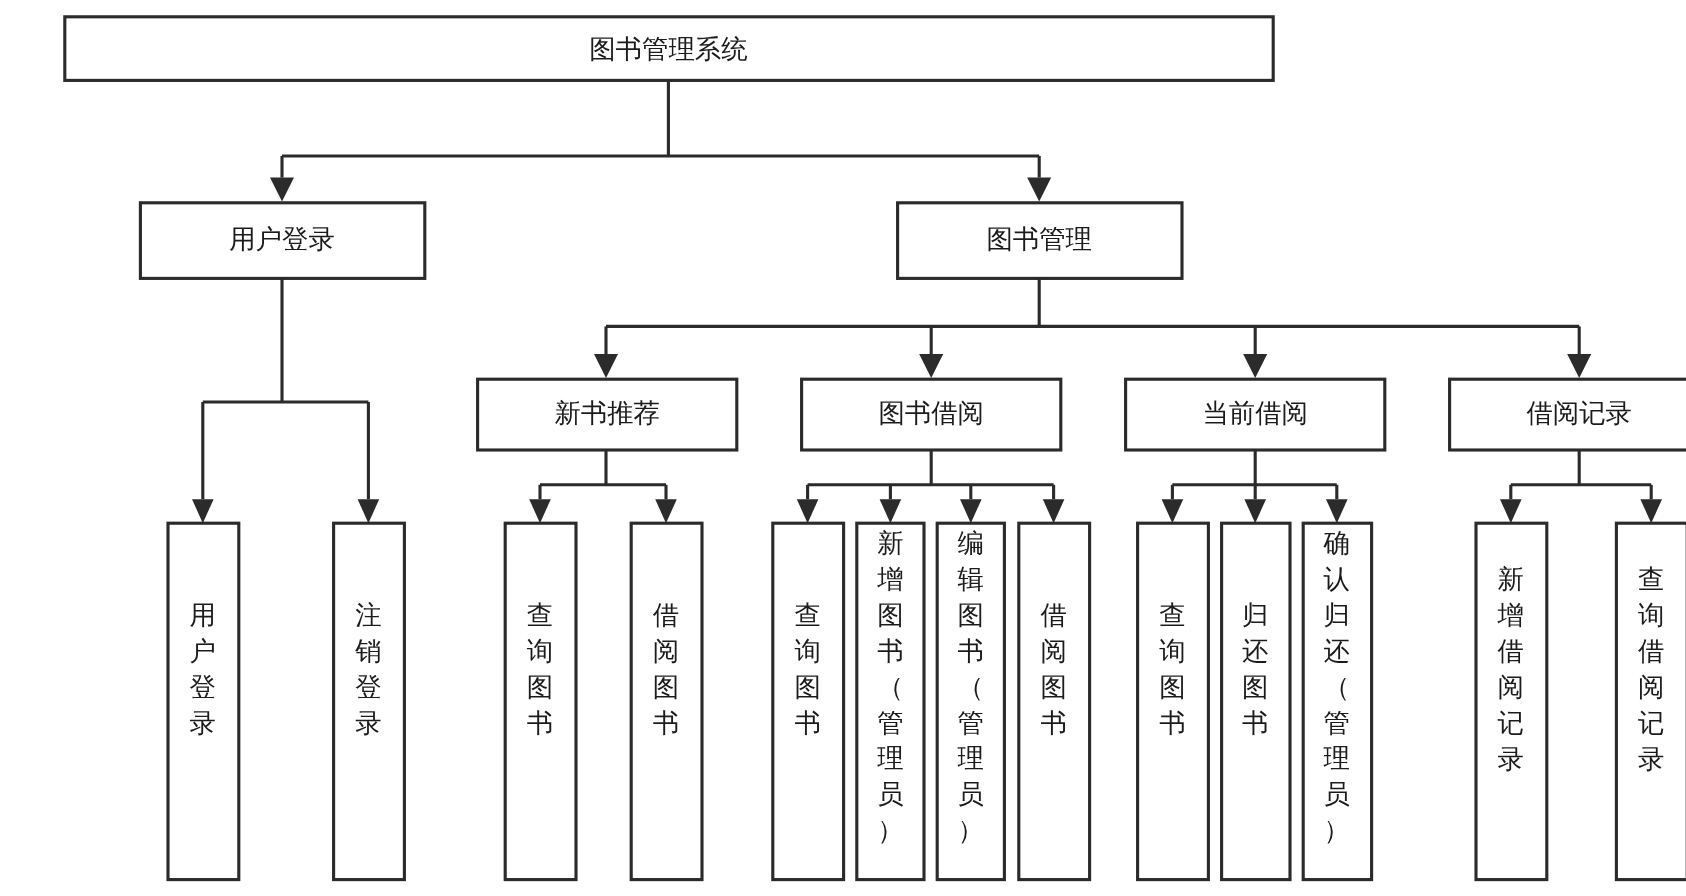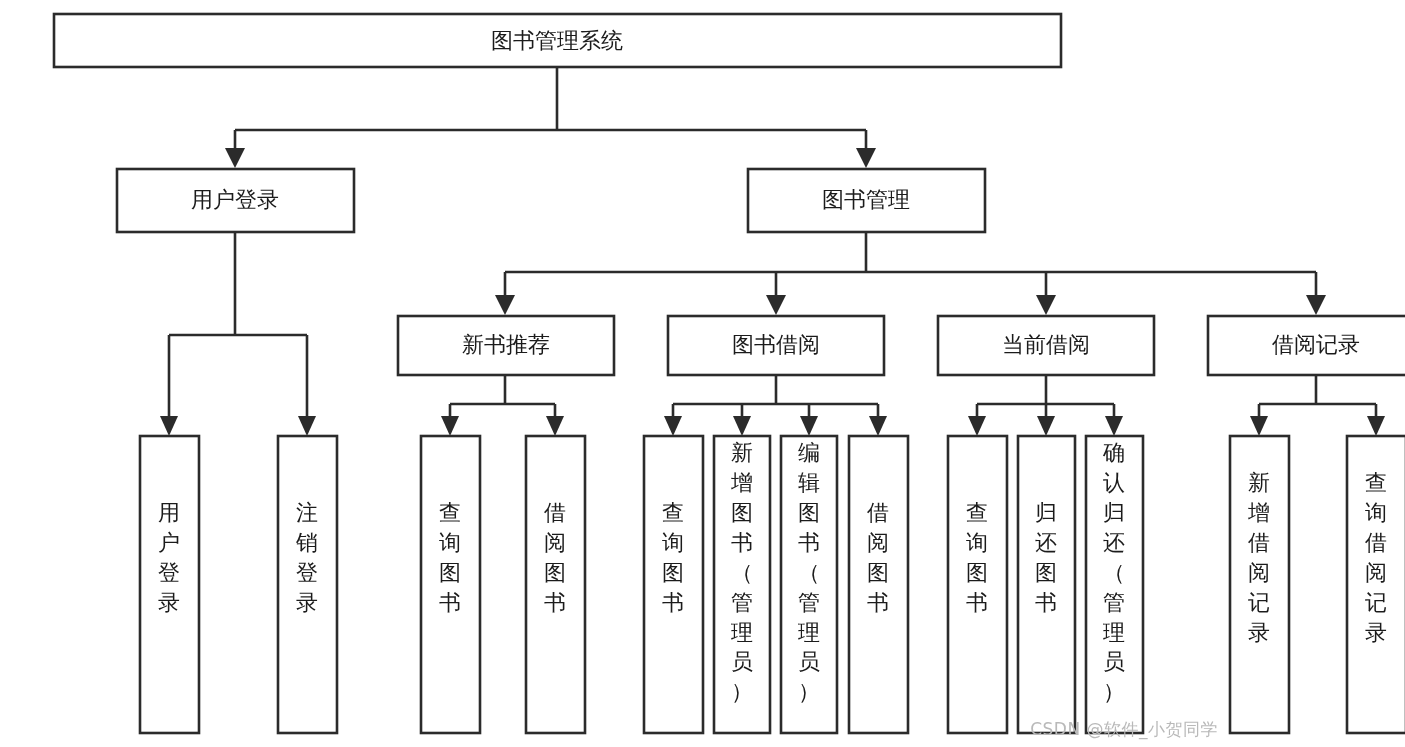--- a/index.html
+++ b/index.html
@@ -224,14 +224,13 @@
     <g>
       <rect class="node-box" x="1194" y="436" width="59" height="297"></rect>
       <text class="leaf-label" x="1223" y="490"><tspan x="1223" dy="0">新</tspan><tspan x="1223" dy="1.36em">增</tspan><tspan x="1223" dy="1.36em">借</tspan><tspan x="1223" dy="1.36em">阅</tspan><tspan x="1223" dy="1.36em">记</tspan><tspan x="1223" dy="1.36em">录</tspan></text>
     </g>
     <g>
       <rect class="node-box" x="1311" y="436" width="59" height="297"></rect>
       <text class="leaf-label" x="1340" y="490"><tspan x="1340" dy="0">查</tspan><tspan x="1340" dy="1.36em">询</tspan><tspan x="1340" dy="1.36em">借</tspan><tspan x="1340" dy="1.36em">阅</tspan><tspan x="1340" dy="1.36em">记</tspan><tspan x="1340" dy="1.36em">录</tspan></text>
     </g>
   </svg>
 
-  <div class="watermark-text">CSDN @软件_小贺同学</div>
 </div>
 
 </body></html>

